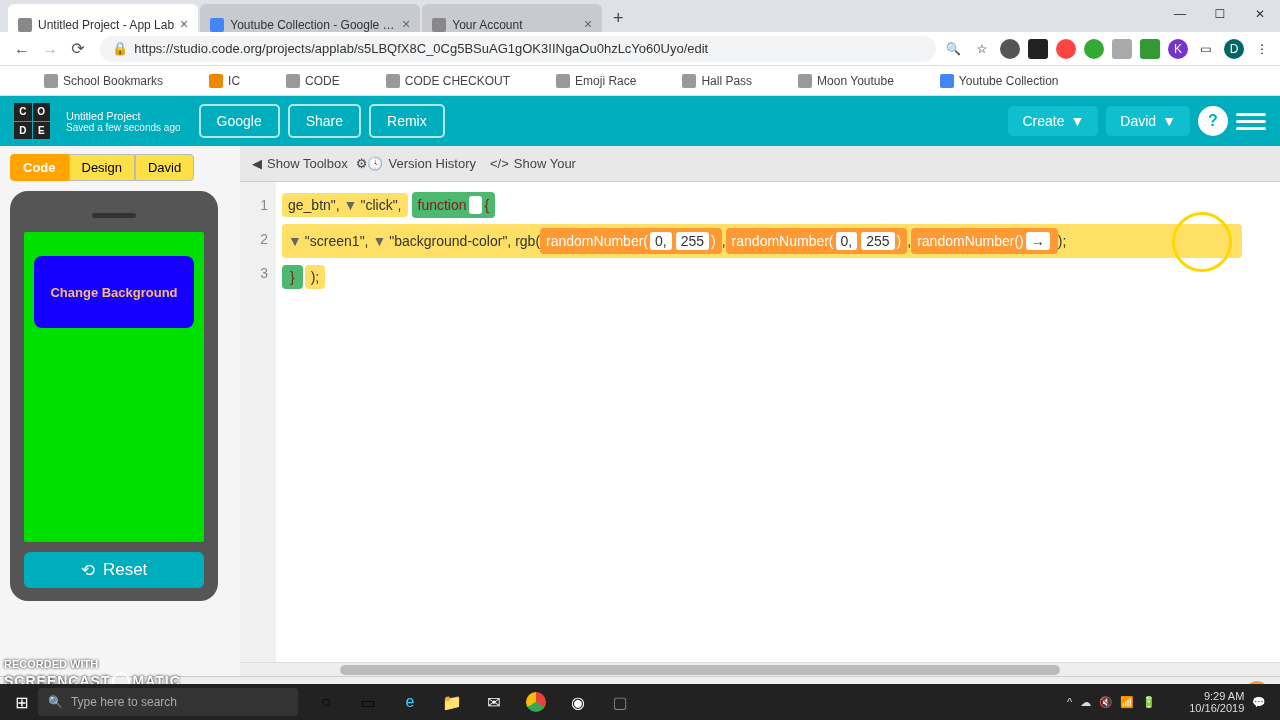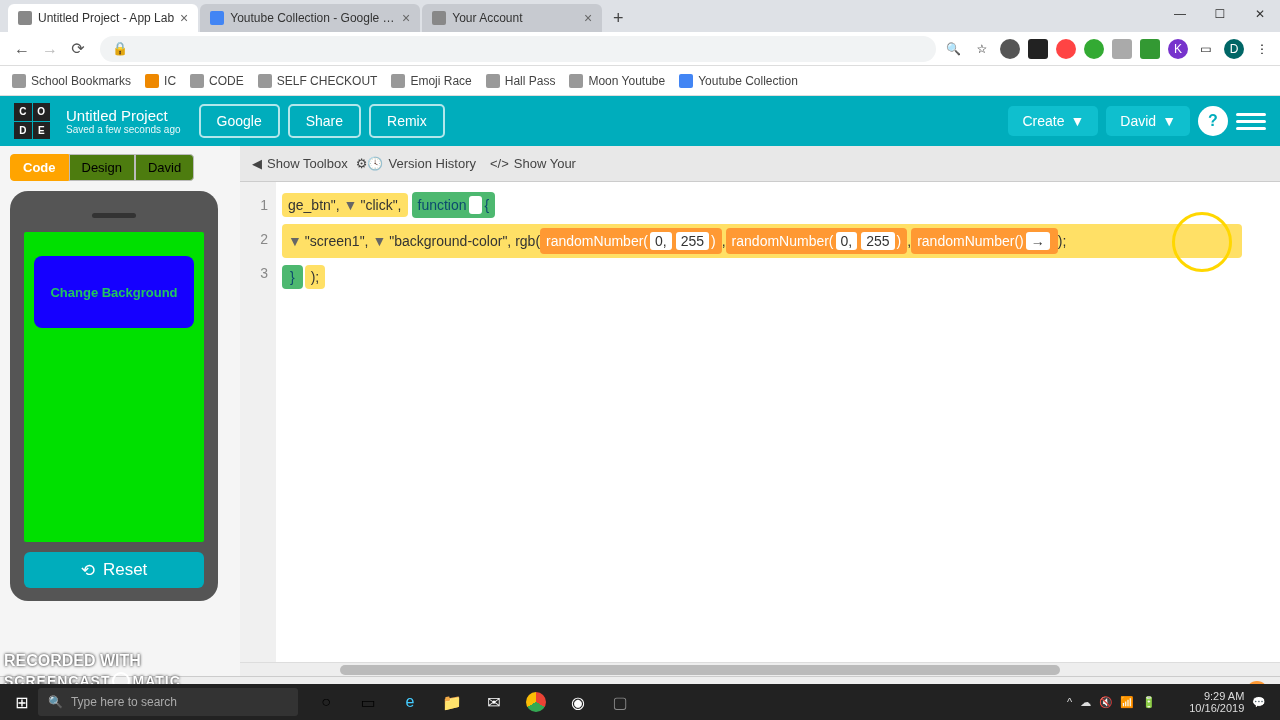--- a/index.html
+++ b/index.html
@@ -1,101 +1,101 @@
 <!DOCTYPE html>
 <html><head>
 <meta charset="utf-8">
 <style>
 * { margin: 0; padding: 0; box-sizing: border-box; font-family: -apple-system, BlinkMacSystemFont, "Segoe UI", Arial, sans-serif; }
 body { width: 1280px; height: 720px; overflow: hidden; background: #fff; position: relative; }
 
 
 .browser-tabs { height: 32px; background: #dee1e6; display: flex; align-items: flex-end; padding-left: 8px; }
-.tab { height: 28px; background: #fff; border-radius: 6px 6px 0 0; display: flex; align-items: center; padding: 0 10px; font-size: 12px; color: #333; margin-right: 2px; max-width: 220px; min-width: 180px; }
+.tab { height: 28px; background: #fff; border-radius: 6px 6px 0 0; display: flex; align-items: flex-end; padding: 0 10px; font-size: 12px; color: #333; margin-right: 2px; max-width: 220px; min-width: 180px; }
 .tab.inactive { background: #c7cad0; }
 .tab-favicon { width: 14px; height: 14px; margin-right: 6px; background: #888; border-radius: 2px; flex-shrink: 0; }
 .tab-title { flex: 1; overflow: hidden; text-overflow: ellipsis; white-space: nowrap; }
 .tab-close { margin-left: 6px; color: #666; font-size: 14px; cursor: pointer; }
 .tab-add { width: 28px; height: 28px; display: flex; align-items: center; justify-content: center; color: #444; font-size: 18px; cursor: pointer; }
 .window-controls { position: absolute; right: 0; top: 0; display: flex; }
 .win-btn { width: 40px; height: 28px; display: flex; align-items: center; justify-content: center; font-size: 12px; color: #333; }
 
 .addr-bar { height: 34px; background: #fff; display: flex; align-items: center; padding: 0 8px; border-bottom: 1px solid #ddd; }
 .nav-btn { width: 28px; height: 28px; display: flex; align-items: center; justify-content: center; color: #555; font-size: 16px; }
 .url-box { flex: 1; height: 26px; background: #f1f3f4; border-radius: 13px; display: flex; align-items: center; padding: 0 12px; font-size: 13px; color: #333; margin: 0 8px; }
 .addr-icons { display: flex; gap: 8px; align-items: center; }
 .addr-icon { width: 20px; height: 20px; border-radius: 3px; display: flex; align-items: center; justify-content: center; font-size: 12px; }
 
 .bookmarks { height: 30px; background: #fff; display: flex; align-items: center; padding: 0 12px; gap: 14px; border-bottom: 1px solid #ddd; font-size: 12px; color: #444; }
-.bookmark { display: flex; align-items: center; gap: 5px; cursor: pointer; }
+.bookmark { display: flex; align-items: center; gap: 5px; cursor: pointer; margin-left: 32px; }
 .bm-icon { width: 14px; height: 14px; background: #999; border-radius: 2px; }
 
 
 .app-header { height: 50px; background: #00adbc; display: flex; align-items: center; padding: 0 14px; color: #fff; }
 .app-logo { width: 36px; height: 36px; margin-right: 16px; display: grid; grid-template-columns: 1fr 1fr; grid-template-rows: 1fr 1fr; gap: 1px; }
 .logo-cell { background: #222; color: #fff; display: flex; align-items: center; justify-content: center; font-size: 10px; font-weight: bold; }
 .project-info { margin-right: 18px; }
-.project-title { font-size: 15px; font-weight: 500; }
+.project-title { font-size: 11px; font-weight: 500; }
 .project-saved { font-size: 10px; opacity: 0.9; }
 .hdr-btn { padding: 7px 16px; border: 2px solid rgba(255,255,255,0.7); border-radius: 5px; font-size: 14px; color: #fff; margin-right: 8px; cursor: pointer; }
 .hdr-spacer { flex: 1; }
 .hdr-drop { padding: 7px 14px; background: #0fbfce; border-radius: 5px; font-size: 14px; color: #fff; margin-right: 8px; display: flex; align-items: center; gap: 6px; cursor: pointer; }
 .hdr-circle { width: 30px; height: 30px; border-radius: 50%; background: #fff; color: #00adbc; display: flex; align-items: center; justify-content: center; font-weight: bold; margin-right: 8px; cursor: pointer; }
 .hambgr { width: 30px; height: 30px; display: flex; flex-direction: column; justify-content: center; gap: 4px; cursor: pointer; }
 .hambgr span { height: 3px; background: #fff; border-radius: 2px; }
 
 
 .main { display: flex; height: 530px; background: #f5f5f5; }
 .left-col { width: 240px; padding: 8px 10px; }
 .view-tabs { display: flex; margin-bottom: 10px; }
-.vtab { padding: 5px 12px; font-size: 13px; border: 1px solid #bbb; background: #4d7c0f; cursor: pointer; }
+.vtab { padding: 5px 12px; font-size: 13px; border: 1px solid #bbb; background: #fde047; cursor: pointer; }
 .vtab.active { background: #ffa400; color: #fff; font-weight: bold; border-color: #ffa400; }
 .vtab:first-child { border-radius: 4px 0 0 4px; }
 .vtab:last-child { border-radius: 0 4px 4px 0; }
 
 .phone { width: 208px; height: 410px; background: #555; border-radius: 18px; padding: 22px 14px 36px; position: relative; }
 .speaker { width: 44px; height: 5px; background: #333; border-radius: 3px; margin: 0 auto 14px; }
 .screen { width: 100%; height: 310px; background: #00e000; border-radius: 2px; padding: 24px 10px; }
-.change-btn { width: 100%; height: 72px; background: #1500ff; border-radius: 8px; display: flex; align-items: center; justify-content: center; color: #22c55e; font-size: 13px; font-weight: bold; cursor: pointer; }
+.change-btn { width: 100%; height: 72px; background: #1500ff; border-radius: 8px; display: flex; align-items: center; justify-content: center; color: #fdba74; font-size: 13px; font-weight: bold; cursor: pointer; }
 .reset-bar { margin-top: 10px; height: 36px; background: #00adbc; border-radius: 6px; display: flex; align-items: center; justify-content: center; color: #fff; font-size: 17px; gap: 8px; cursor: pointer; }
 
 .workspace { flex: 1; display: flex; flex-direction: column; }
 .ws-toolbar { height: 36px; background: #e8e8e8; display: flex; align-items: center; padding: 0 12px; font-size: 13px; color: #444; border-bottom: 1px solid #ccc; }
 .ws-tb-left { display: flex; align-items: center; gap: 8px; }
 .ws-tb-center { flex: 1; text-align: center; color: #666; }
 .ws-tb-right { display: flex; gap: 14px; }
 .ws-tb-btn { display: flex; align-items: center; gap: 5px; cursor: pointer; }
 
 .code-area { flex: 1; background: #fff; display: flex; font-family: Menlo, Consolas, monospace; font-size: 14px; position: relative; }
 .gutter { width: 36px; background: #f0f0f0; color: #888; text-align: right; padding: 6px 8px 6px 4px; }
 .gutter div { height: 34px; line-height: 34px; }
 .lines { flex: 1; padding: 6px 6px; position: relative; overflow: hidden; }
 .code-line { height: 34px; display: flex; align-items: center; margin-bottom: 2px; }
 
 .blk { padding: 4px 6px; border-radius: 4px; white-space: nowrap; display: inline-flex; align-items: center; }
 .blk-yellow { background: #ffe066; color: #333; }
-.blk-green { background: #4db870; color: #0c4a6e; }
+.blk-green { background: #4db870; color: #7f1d1d; }
 .blk-orange { background: #ff9933; color: #fff; }
 .pill { background: #fff; color: #333; border-radius: 3px; padding: 1px 5px; margin: 0 2px; }
 .drop-arrow { color: #666; margin-right: 3px; }
 .highlight-circle { position: absolute; width: 60px; height: 60px; border: 3px solid #ffd700; border-radius: 50%; right: 48px; top: 30px; pointer-events: none; }
 
 .scrollbar-h { height: 14px; background: #eee; border-top: 1px solid #ddd; display: flex; align-items: center; }
 .scroll-thumb { height: 10px; background: #bbb; border-radius: 5px; margin-left: 100px; width: 720px; }
 
 
 .debug-bar { height: 30px; background: #eee; border-top: 1px solid #ccc; display: flex; align-items: center; padding: 0 12px; font-size: 12px; color: #555; gap: 20px; }
 .db-left { display: flex; align-items: center; gap: 14px; }
 .db-center { flex: 1; text-align: center; }
 .db-right { display: flex; align-items: center; gap: 16px; }
 .db-circle { width: 22px; height: 22px; border-radius: 50%; background: #ff9933; color: #fff; display: flex; align-items: center; justify-content: center; font-size: 12px; }
 
 
 .page-footer { height: 22px; padding: 0 12px; display: flex; align-items: center; font-size: 12px; color: #666; gap: 12px; }
-.watermark { position: absolute; left: 4px; bottom: 50px; font-size: 16px; font-weight: bold; color: #fff; text-shadow: 0 0 3px #000; }
+.watermark { position: absolute; left: 4px; bottom: 50px; font-size: 11px; font-weight: bold; color: #fff; text-shadow: 0 0 3px #000; }
 .watermark2 { position: absolute; left: 4px; bottom: 30px; font-size: 14px; font-weight: bold; color: #fff; text-shadow: 0 0 3px #000; letter-spacing: 1px; display: flex; align-items: center; gap: 2px; }
 .wm-circle { width: 18px; height: 18px; border: 2px solid #fff; border-radius: 50%; display: inline-block; }
 
 
 .taskbar { position: absolute; bottom: 0; left: 0; right: 0; height: 36px; background: #222; display: flex; align-items: center; padding: 0 6px; }
 .tb-start { width: 32px; height: 32px; display: flex; align-items: center; justify-content: center; color: #fff; }
 .tb-search { width: 260px; height: 28px; background: #333; border-radius: 3px; display: flex; align-items: center; padding: 0 10px; color: #aaa; font-size: 12px; gap: 8px; }
 .tb-icons { display: flex; gap: 6px; margin-left: 10px; }
 .tb-icon { width: 36px; height: 30px; display: flex; align-items: center; justify-content: center; border-radius: 2px; }
 .tb-tray { margin-left: auto; display: flex; align-items: center; gap: 8px; color: #ddd; font-size: 11px; padding-right: 8px; }
@@ -127,20 +127,21 @@
     <div class="win-btn">✕</div>
   </div>
 </div>
 
 <div class="addr-bar">
   <div class="nav-btn">←</div>
   <div class="nav-btn" style="color:#bbb">→</div>
   <div class="nav-btn">⟳</div>
   <div class="url-box">
     <span style="margin-right:6px">🔒</span>
+    <span>https://studio.code.org/projects/applab/s5LBQfX8C_0Cg5BSuAG1gOK3IINgaOu0hzLcYo60Uyo/edit</span>
   </div>
   <div class="addr-icons">
     <span class="addr-icon">🔍</span>
     <span class="addr-icon">☆</span>
     <span class="addr-icon" style="background:#555;border-radius:50%"></span>
     <span class="addr-icon" style="background:#222"></span>
     <span class="addr-icon" style="background:#f44;border-radius:50%"></span>
     <span class="addr-icon" style="background:#3a3;border-radius:50%"></span>
     <span class="addr-icon" style="background:#aaa"></span>
     <span class="addr-icon" style="background:#393"></span>
@@ -159,21 +160,21 @@
   <div class="bookmark">
       <span class="bm-icon" style="background:#e80"></span>
       <span>IC</span>
     </div>
   <div class="bookmark">
       <span class="bm-icon"></span>
       <span>CODE</span>
     </div>
   <div class="bookmark">
       <span class="bm-icon"></span>
-      <span>SELF CHECKOUT</span>
+      <span>CODE CHECKOUT</span>
     </div>
   <div class="bookmark">
       <span class="bm-icon"></span>
       <span>Emoji Race</span>
     </div>
   <div class="bookmark">
       <span class="bm-icon"></span>
       <span>Hall Pass</span>
     </div>
   <div class="bookmark">

